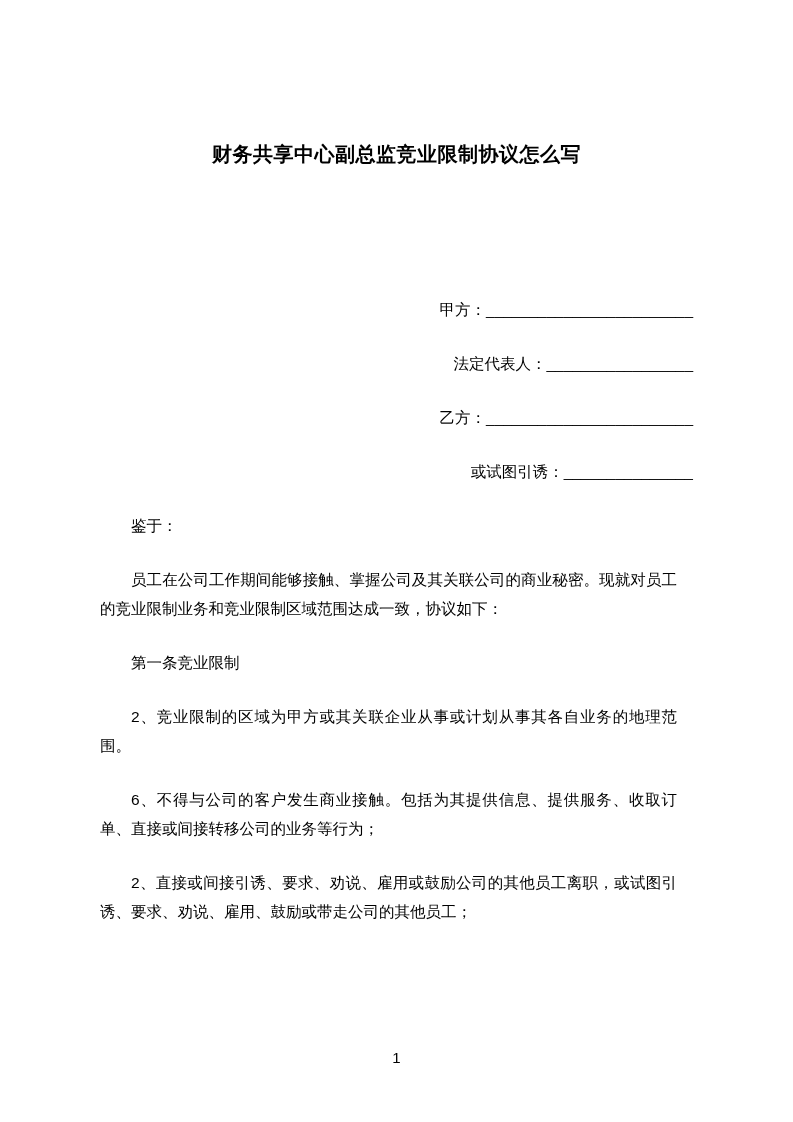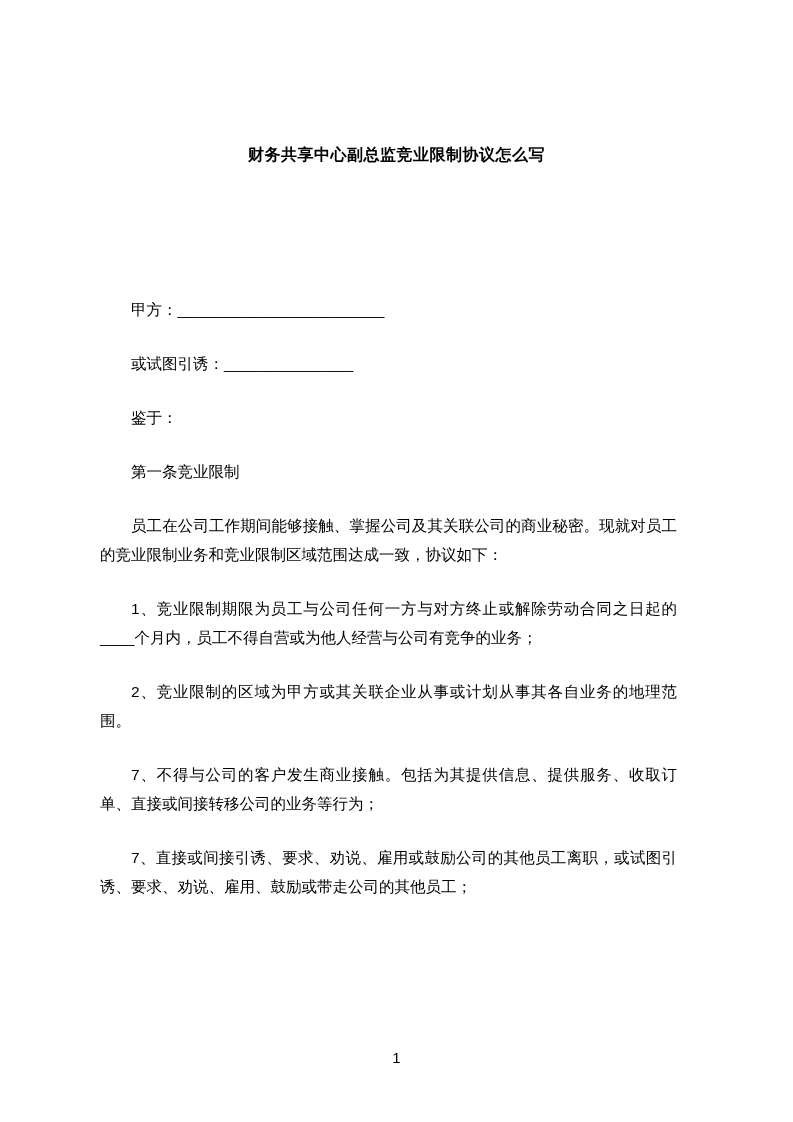--- a/index.html
+++ b/index.html
@@ -17,30 +17,31 @@
     font-family: "Liberation Sans", "DejaVu Sans", sans-serif;
     font-size: 15.5px;
     line-height: 29px;
     overflow: hidden;
   }
   .content {
     padding: 138px 100px 0 100px;
   }
   .doc-title {
     margin: 0 0 124px 0;
-    font-size: 16px;
+    font-size: 20px;
     line-height: 33px;
     font-weight: bold;
     text-align: center;
     letter-spacing: 0.5px;
   }
   .field-line {
     margin: 0 0 25px 0;
     text-indent: 2em;
     white-space: nowrap;
+    text-align: right;
   }
   .field-blank {
     letter-spacing: 0;
   }
   .para {
     margin: 0 16px 25px 0;
     text-indent: 2em;
     text-align: justify;
   }
   .page-number {
@@ -56,35 +57,36 @@
 </head>
 <body>
 
 <div class="page">
   <div class="content">
 
     <h1 class="doc-title">财务共享中心副总监竞业限制协议怎么写</h1>
 
     <p class="field-line"><span>甲方：</span><span class="field-blank">________________________</span></p>
 
+    <p class="field-line"><span>法定代表人：</span><span class="field-blank">_________________</span></p>
 
+    <p class="field-line"><span>乙方：</span><span class="field-blank">________________________</span></p>
 
     <p class="field-line"><span>或试图引诱：</span><span class="field-blank">_______________</span></p>
 
     <p class="para">鉴于：</p>
 
+    <p class="para">员工在公司工作期间能够接触、掌握公司及其关联公司的商业秘密。现就对员工的竞业限制业务和竞业限制区域范围达成一致，协议如下：</p>
+
     <p class="para">第一条竞业限制</p>
 
-    <p class="para">员工在公司工作期间能够接触、掌握公司及其关联公司的商业秘密。现就对员工的竞业限制业务和竞业限制区域范围达成一致，协议如下：</p>
-
-    <p class="para">1、竞业限制期限为员工与公司任何一方与对方终止或解除劳动合同之日起的____个月内，员工不得自营或为他人经营与公司有竞争的业务；</p>
 
     <p class="para">2、竞业限制的区域为甲方或其关联企业从事或计划从事其各自业务的地理范围。</p>
 
 
-    <p class="para">7、不得与公司的客户发生商业接触。包括为其提供信息、提供服务、收取订单、直接或间接转移公司的业务等行为；</p>
+    <p class="para">6、不得与公司的客户发生商业接触。包括为其提供信息、提供服务、收取订单、直接或间接转移公司的业务等行为；</p>
 
-    <p class="para">7、直接或间接引诱、要求、劝说、雇用或鼓励公司的其他员工离职，或试图引诱、要求、劝说、雇用、鼓励或带走公司的其他员工；</p>
+    <p class="para">2、直接或间接引诱、要求、劝说、雇用或鼓励公司的其他员工离职，或试图引诱、要求、劝说、雇用、鼓励或带走公司的其他员工；</p>
 
   </div>
 
   <div class="page-number">1</div>
 </div>
 
 </body></html>

